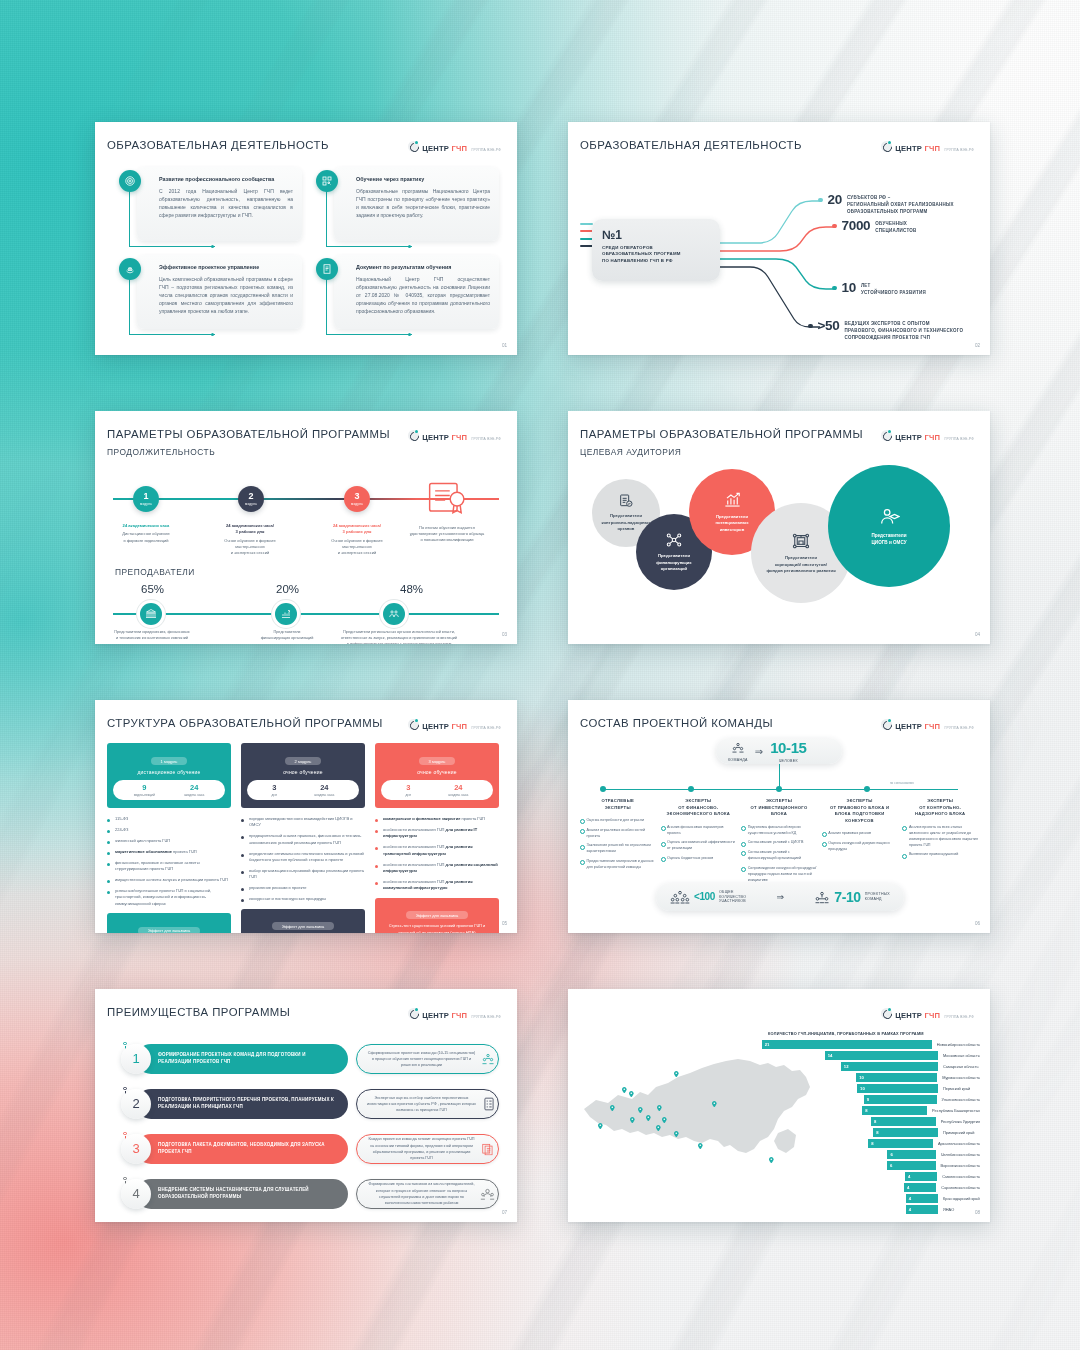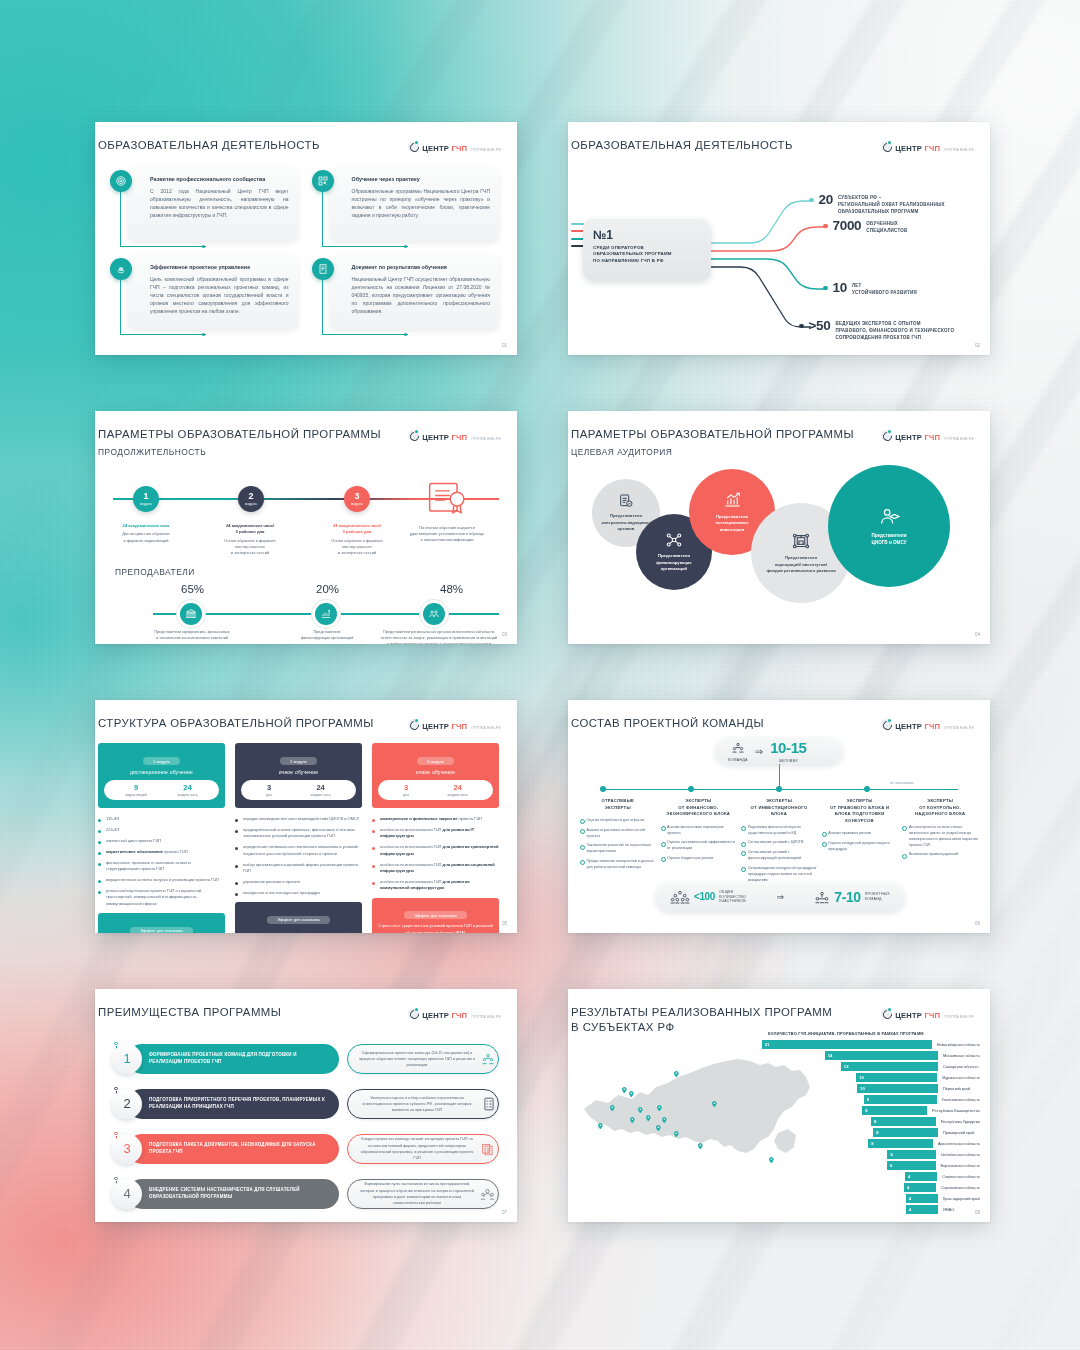--- a/index.html
+++ b/index.html
@@ -79,21 +79,21 @@
     grid-template-rows: repeat(4, 233px);
     column-gap: 51px;
     row-gap: 56px;
     z-index: 2;
   }
   .slide {
     background: #fff;
     position: relative;
     overflow: hidden;
     box-shadow: 0 6px 22px rgba(30,60,70,.18), 0 1px 3px rgba(30,60,70,.10);
-    padding: 16px 18px 10px 3px;
+    padding: 16px 18px 10px 12px;
   }
   .slide-title {
     font-size: 11.4px; font-weight: 500; letter-spacing: .45px;
     color: #2b3a4a; text-transform: uppercase; line-height: 1.28;
   }
   .slide-sub {
     font-size: 8.4px; letter-spacing: .5px; color: #3b4a5a;
     text-transform: uppercase; margin-top: 5px;
   }
   .pgnum { position: absolute; right: 10px; bottom: 7px; font-size: 4.6px; color: #9aa6b0; }
@@ -436,21 +436,21 @@
         <span style="white-space:pre-line">Очное обучение в формате
 мастер-классов
 и экспертных сессий</span>
       </div>
       <div class="s3-cap" style="left:300px; top:48px; width:104px; white-space:pre-line">По итогам обучения выдается
 удостоверение установленного образца
 о повышении квалификации</div>
     </div>
 
     <div class="slide-sub" style="position:absolute; left:20px; top:151px;">ПРЕПОДАВАТЕЛИ</div>
-    <div style="position:absolute;left:0;right:0;top:172px;height:60px;margin-left:40px;">
+    <div style="position:absolute;left:0;right:0;top:172px;height:60px;">
       <div class="s3-line" style="top:30px; left:18px; right:18px; background:#17a9a3;"></div>
 
       <div class="s3-pct" style="left:46px; top:0;">65%</div>
       <div class="s3-circ" style="left:45px; top:20px;">
         <svg viewBox="0 0 24 24" fill="none" stroke="#fff" stroke-width="1.5">
             <path d="M3 10h18M4 10v8M8 10v8M12 10v8M16 10v8M20 10v8M2 19h20M12 3l9 5H3z"></path>
           </svg>
       </div>
       <div class="s3-tcap" style="left:-8px; top:46px; width:130px; white-space:pre-line">Представители юридических, финансовых
 и технических консалтинговых компаний</div>
@@ -845,22 +845,20 @@
             <circle cx="5" cy="12" r="2.2"></circle>
             <circle cx="21" cy="12" r="2.2"></circle>
             <path d="M1.5 20h7M17.5 20h7"></path>
           </svg>
       </div>
     </div>
     <div class="pgnum">07</div>
   </div>
 
   <div class="slide">
-    <div class="slide-title" style="white-space:pre-line">РЕЗУЛЬТАТЫ РЕАЛИЗОВАННЫХ ПРОГРАММ
-В СУБЪЕКТАХ РФ</div>
     <div class="logo">
       <span class="logo-mark"></span>
       <span class="logo-txt">
         <span class="logo-main"><span>ЦЕНТР</span> <span class="red">ГЧП</span></span>
         <span class="logo-sub">ГРУППА ВЭБ.РФ</span>
       </span>
     </div>
 
     <div class="s8-map">
       <svg viewBox="0 0 240 150" width="240" height="150">

